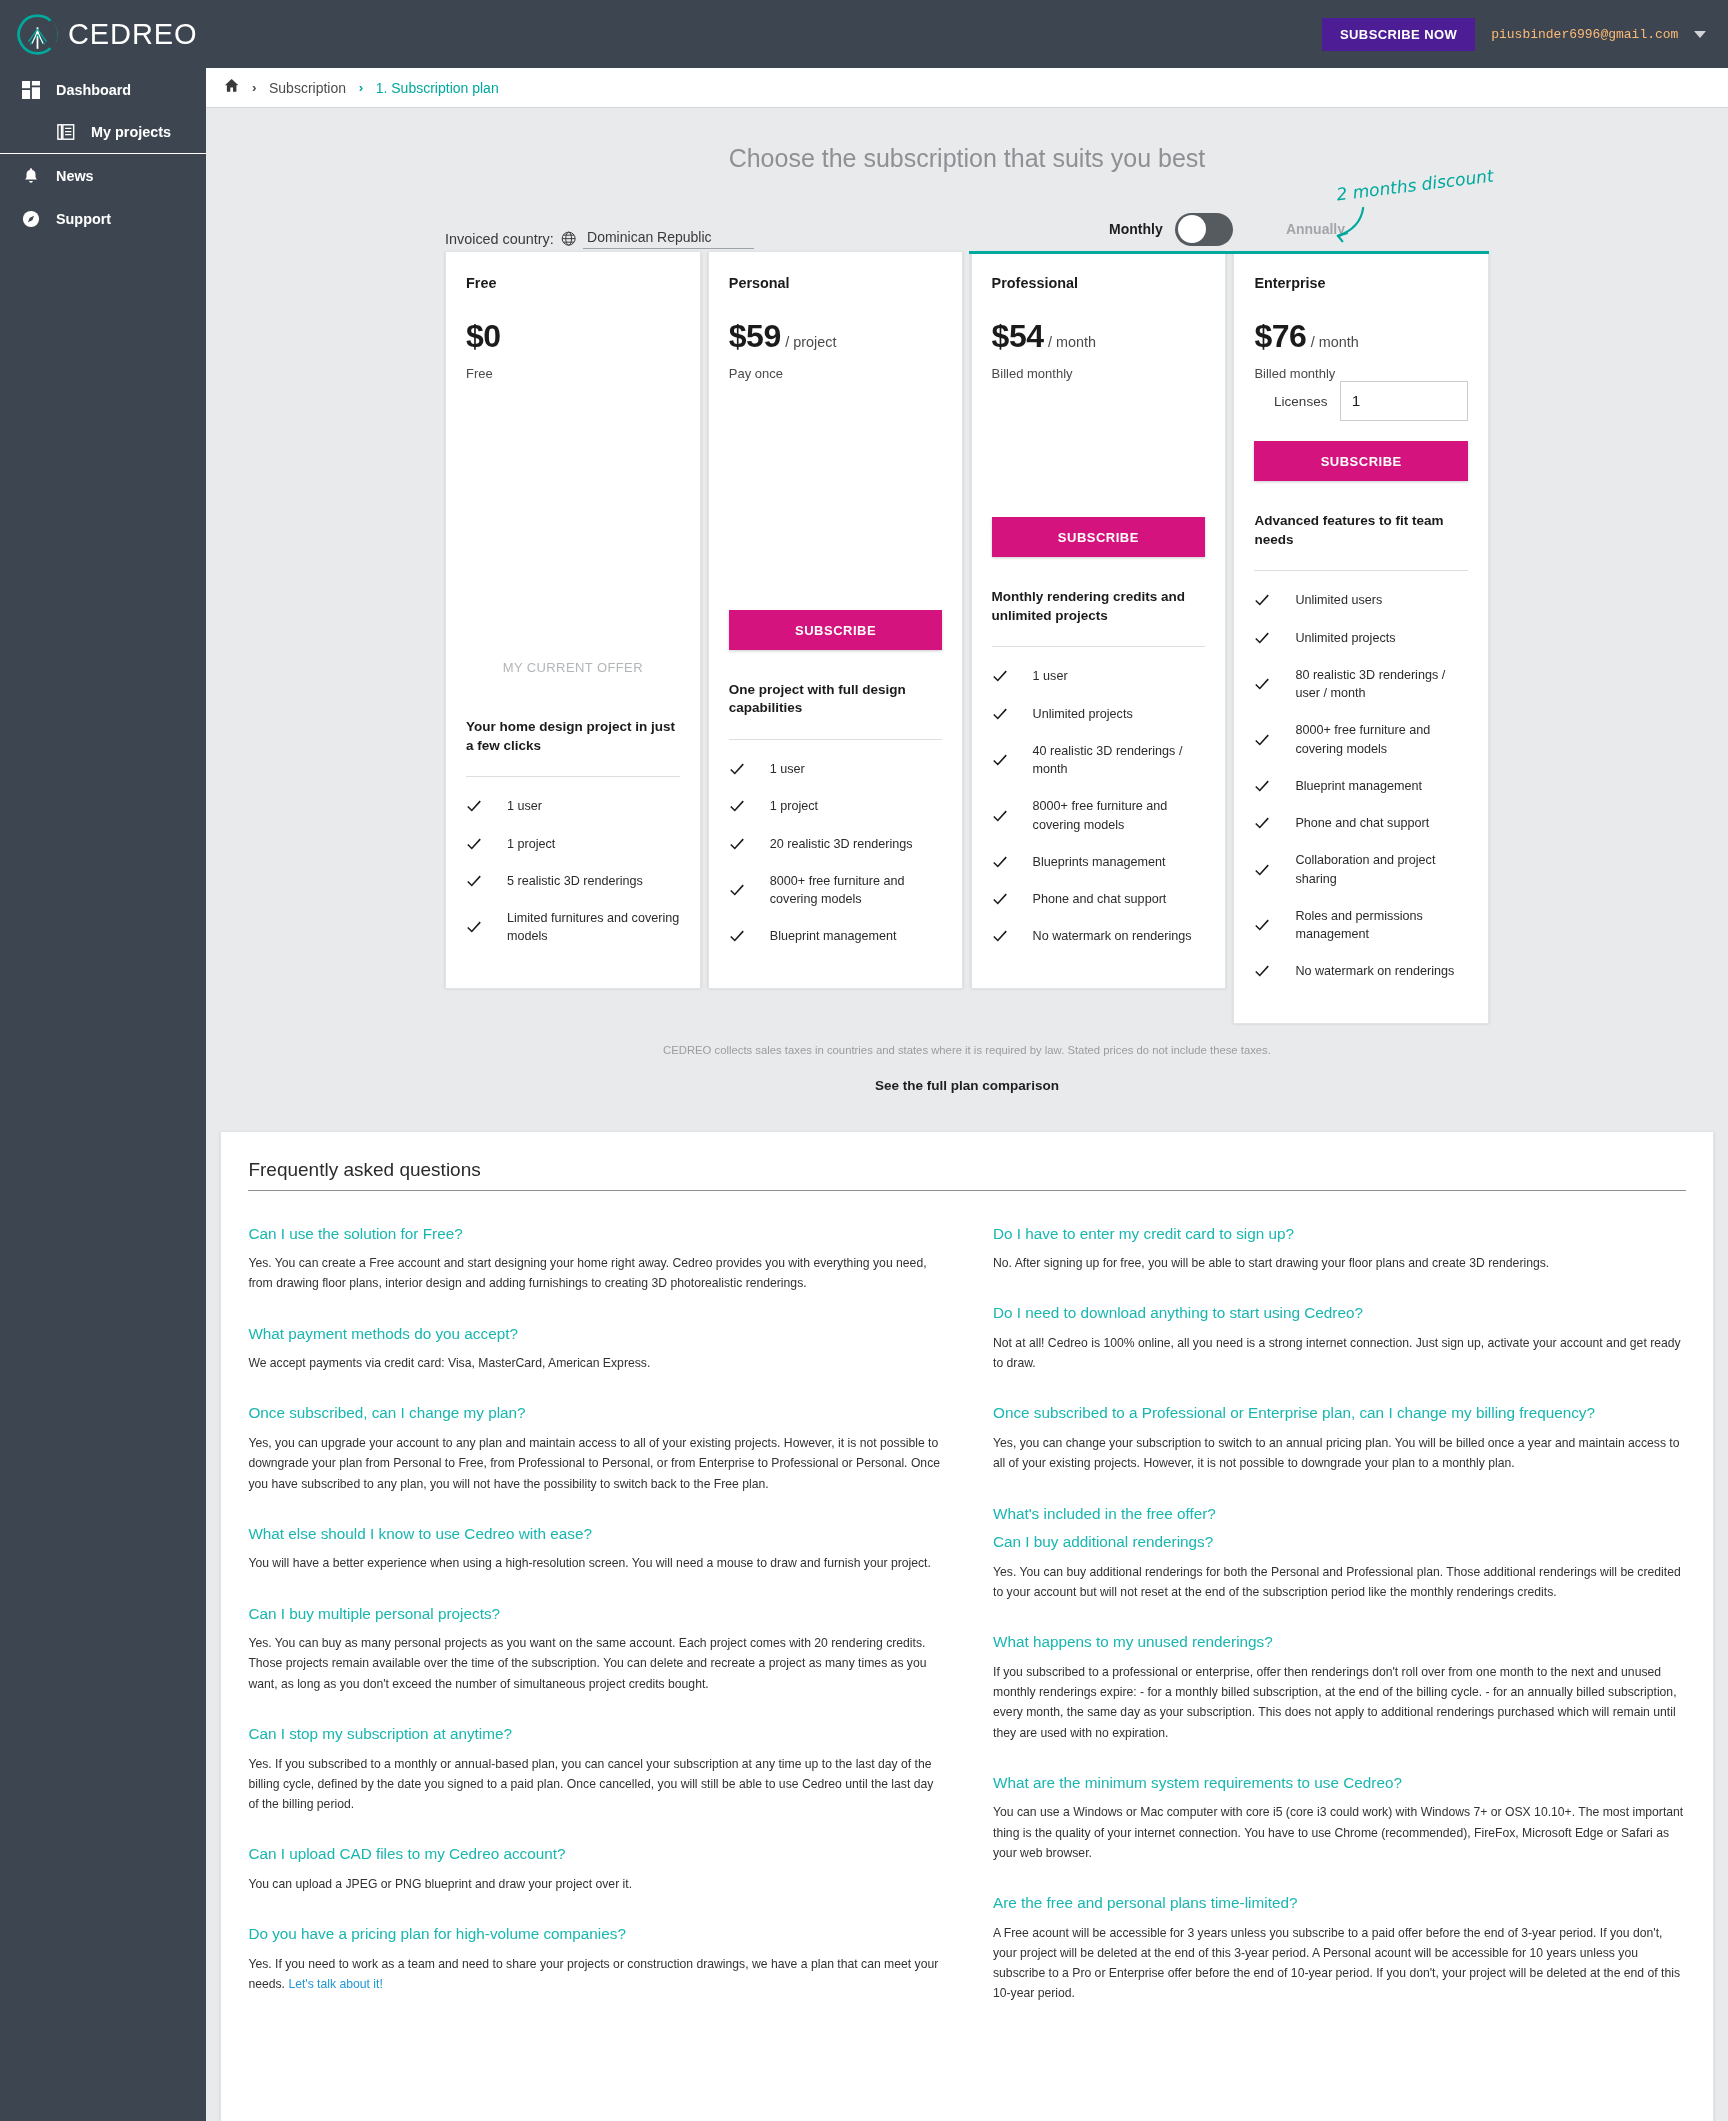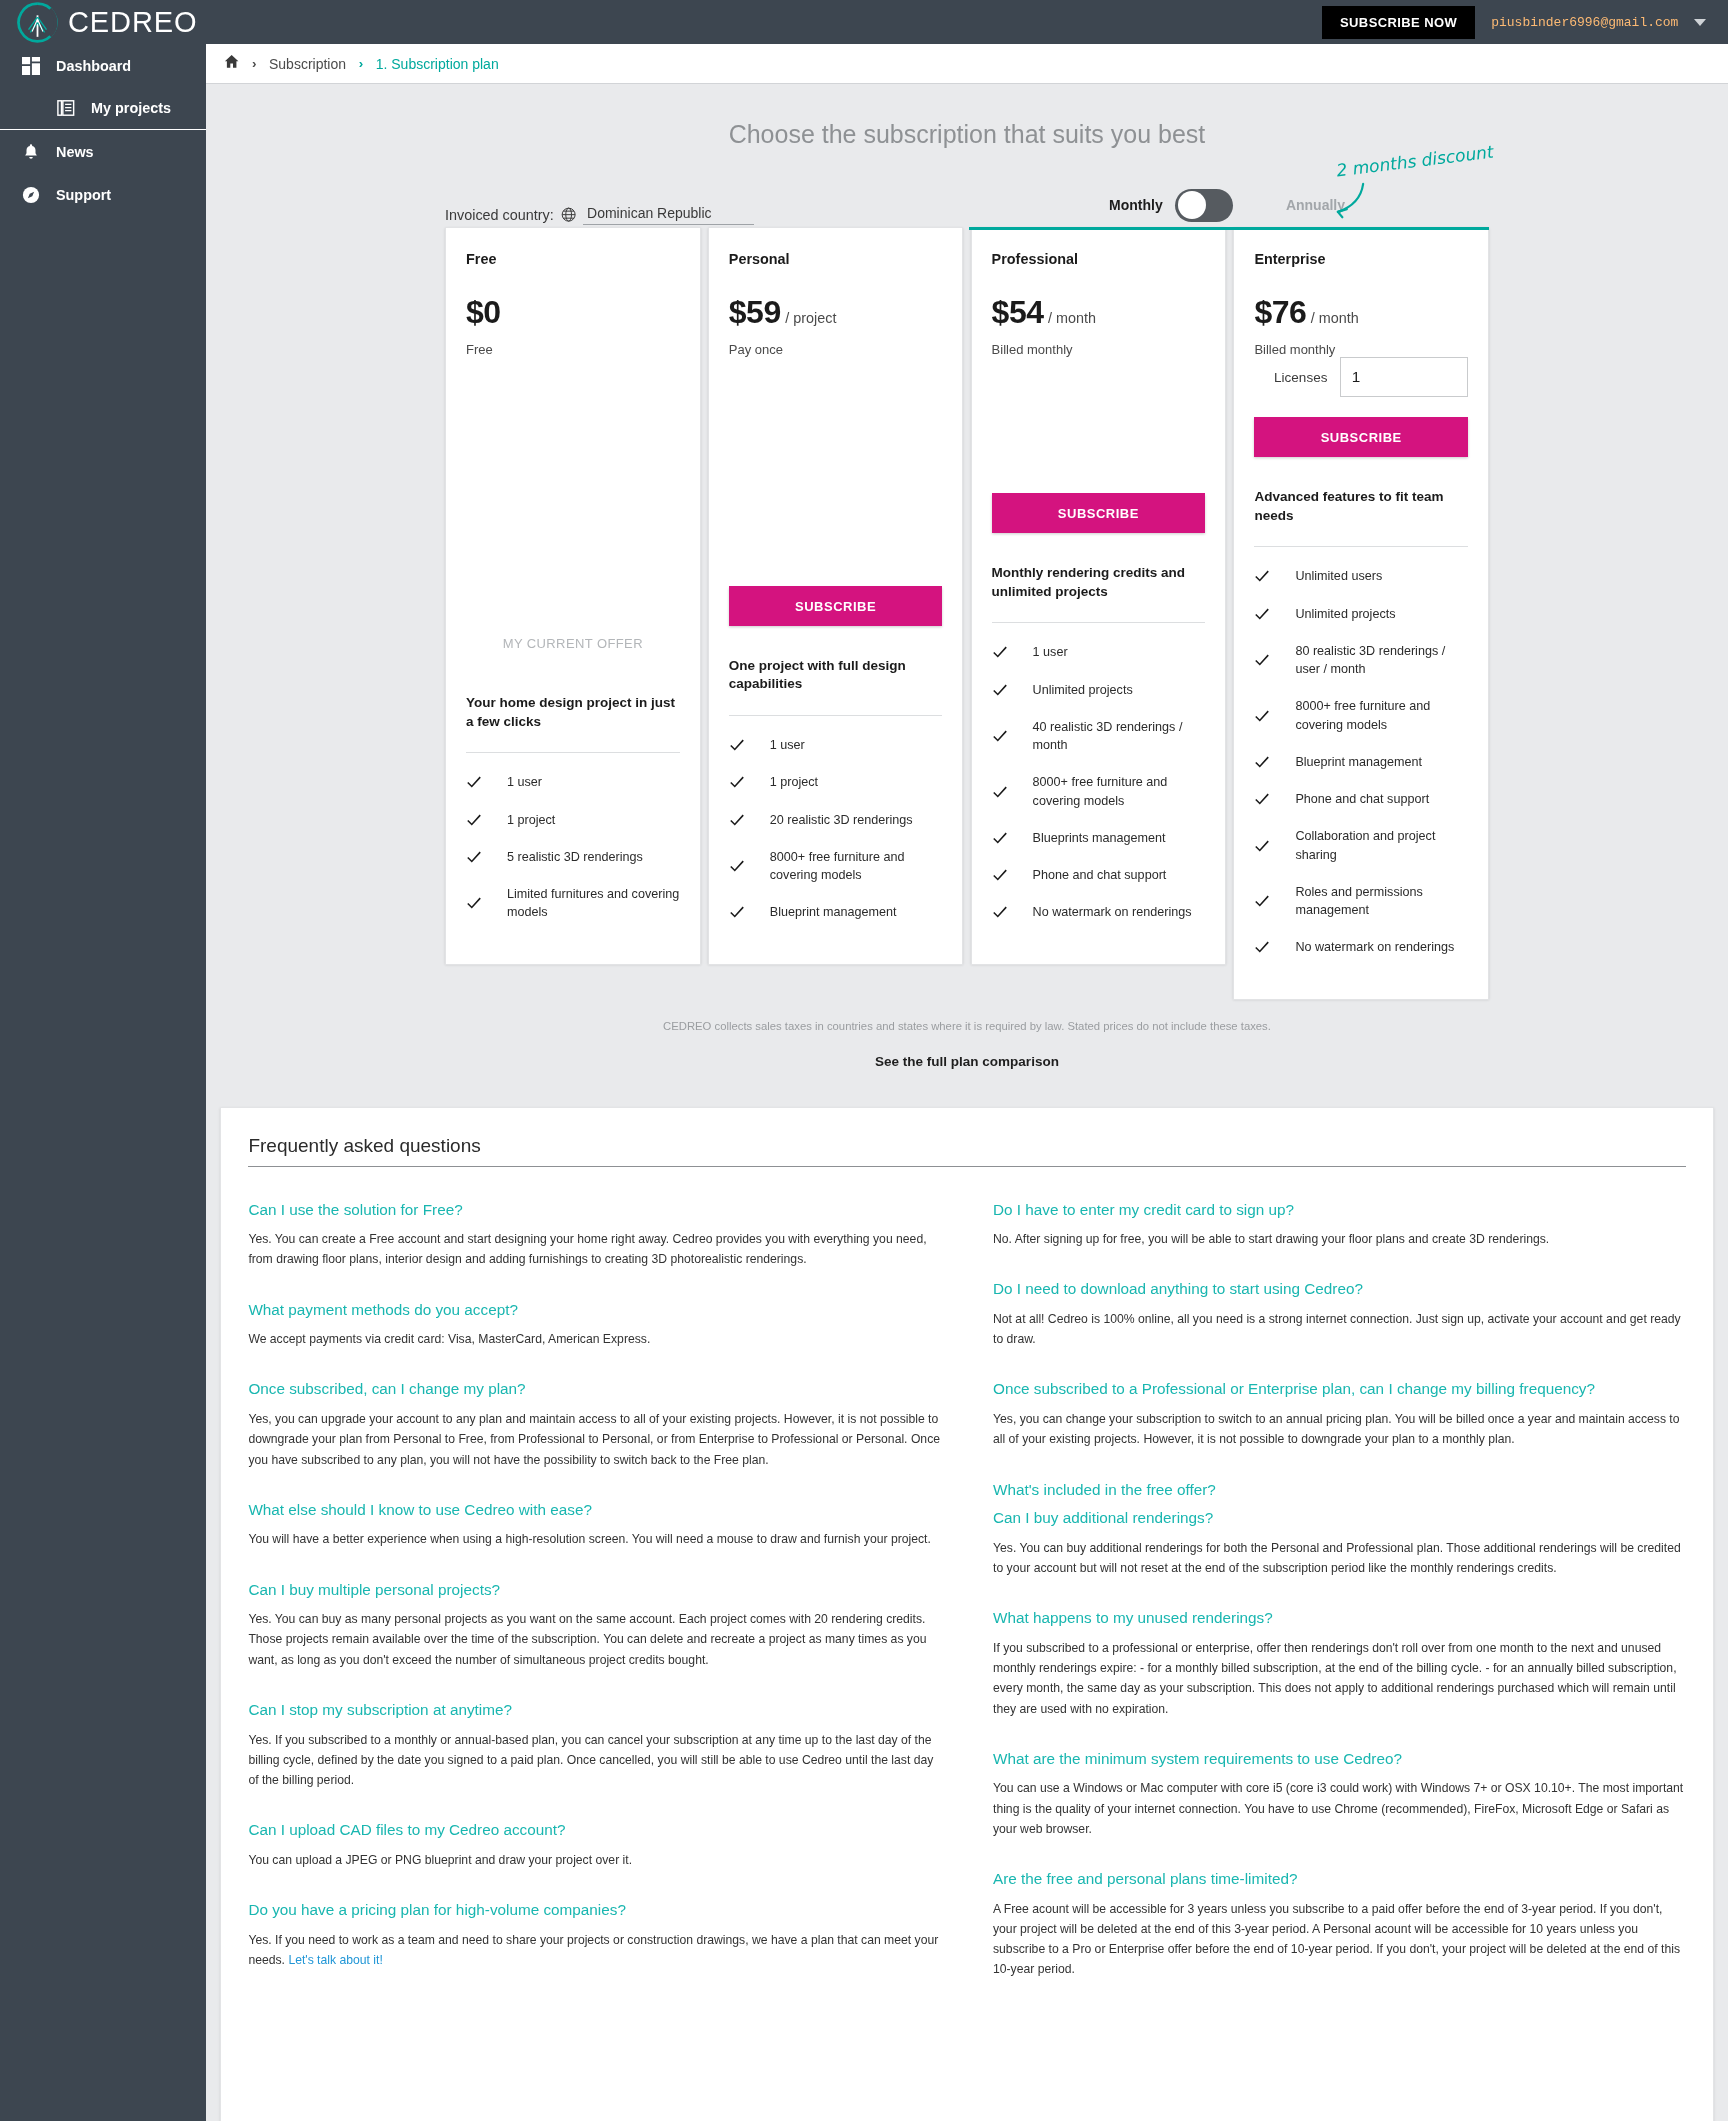--- a/index.html
+++ b/index.html
@@ -6,42 +6,42 @@
   html, body {
     width: 1728px;
     background: #ffffff;
     font-family: "Liberation Sans", sans-serif;
     -webkit-font-smoothing: antialiased;
   }
   body { width: 1728px; min-height: 2122px; position: relative; }
 
   
   .topbar {
-    height: 44px;
+    height: 68px;
     background: #3d4650;
     display: flex;
     align-items: center;
     justify-content: space-between;
     position: relative;
     z-index: 5;
   }
   .brand { display: flex; align-items: center; padding-left: 16px; gap: 9px; }
   .brand-mark { width: 43px; height: 43px; position: relative; }
   .brand-name {
     color: #ffffff;
     font-size: 29px;
     letter-spacing: 0.9px;
     font-weight: 400;
     line-height: 1;
     display: flex;
     align-items: center;
   }
   .topbar-right { display: flex; align-items: center; gap: 16px; padding-right: 21.6px; }
   .subscribe-now {
-    background: #000000;
+    background: #4c1d95;
     color: #fff;
     border: none;
     font-family: "Liberation Sans", sans-serif;
     font-size: 13px;
     font-weight: 600;
     letter-spacing: 0.4px;
     padding: 9px 18px;
     cursor: pointer;
   }
   .user-email { color: #fdba74; font-size: 13px; font-family: Liberation Mono, monospace; }

